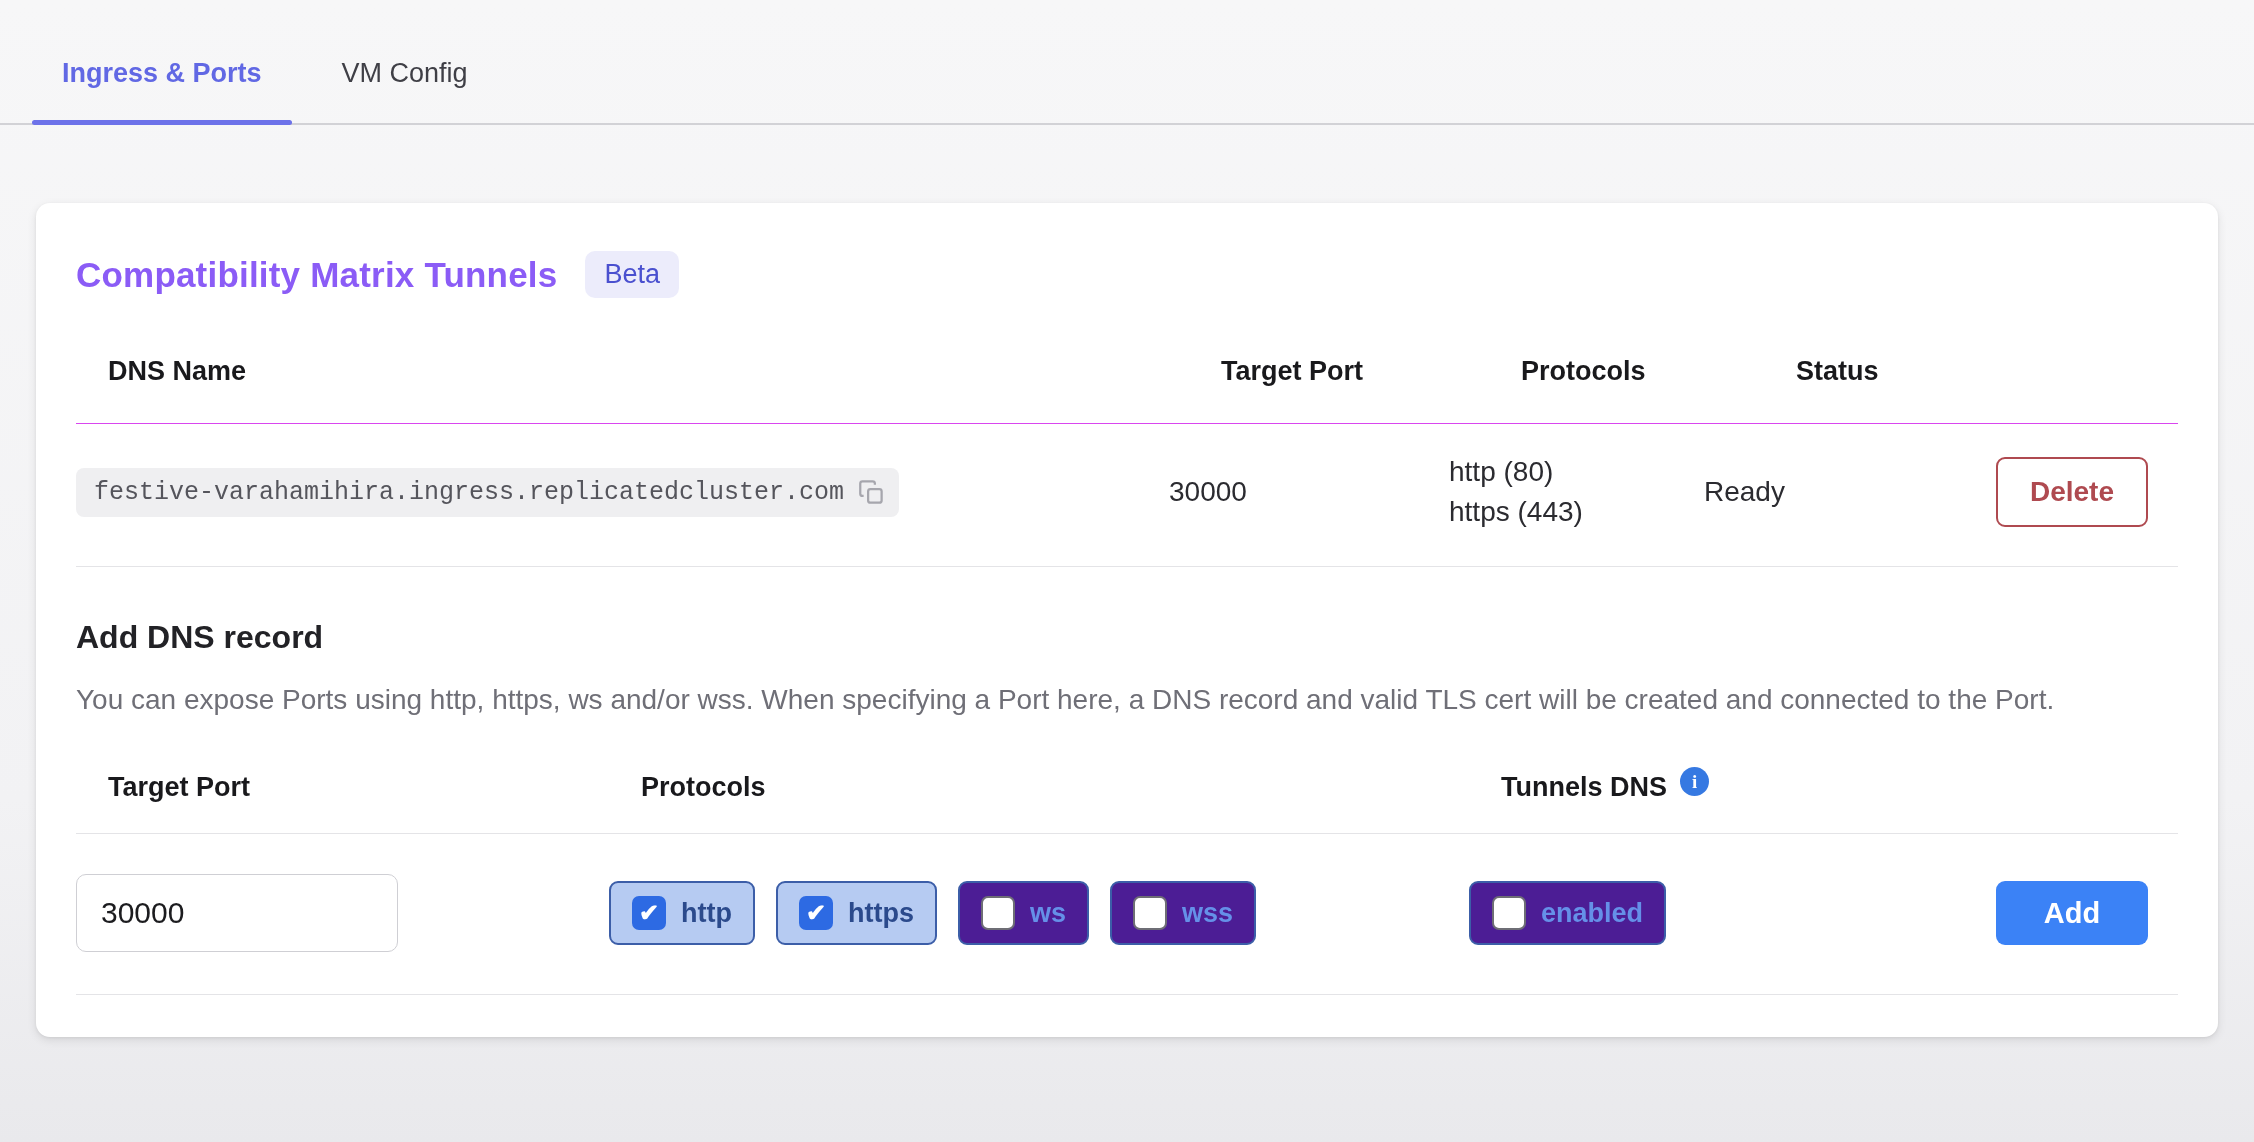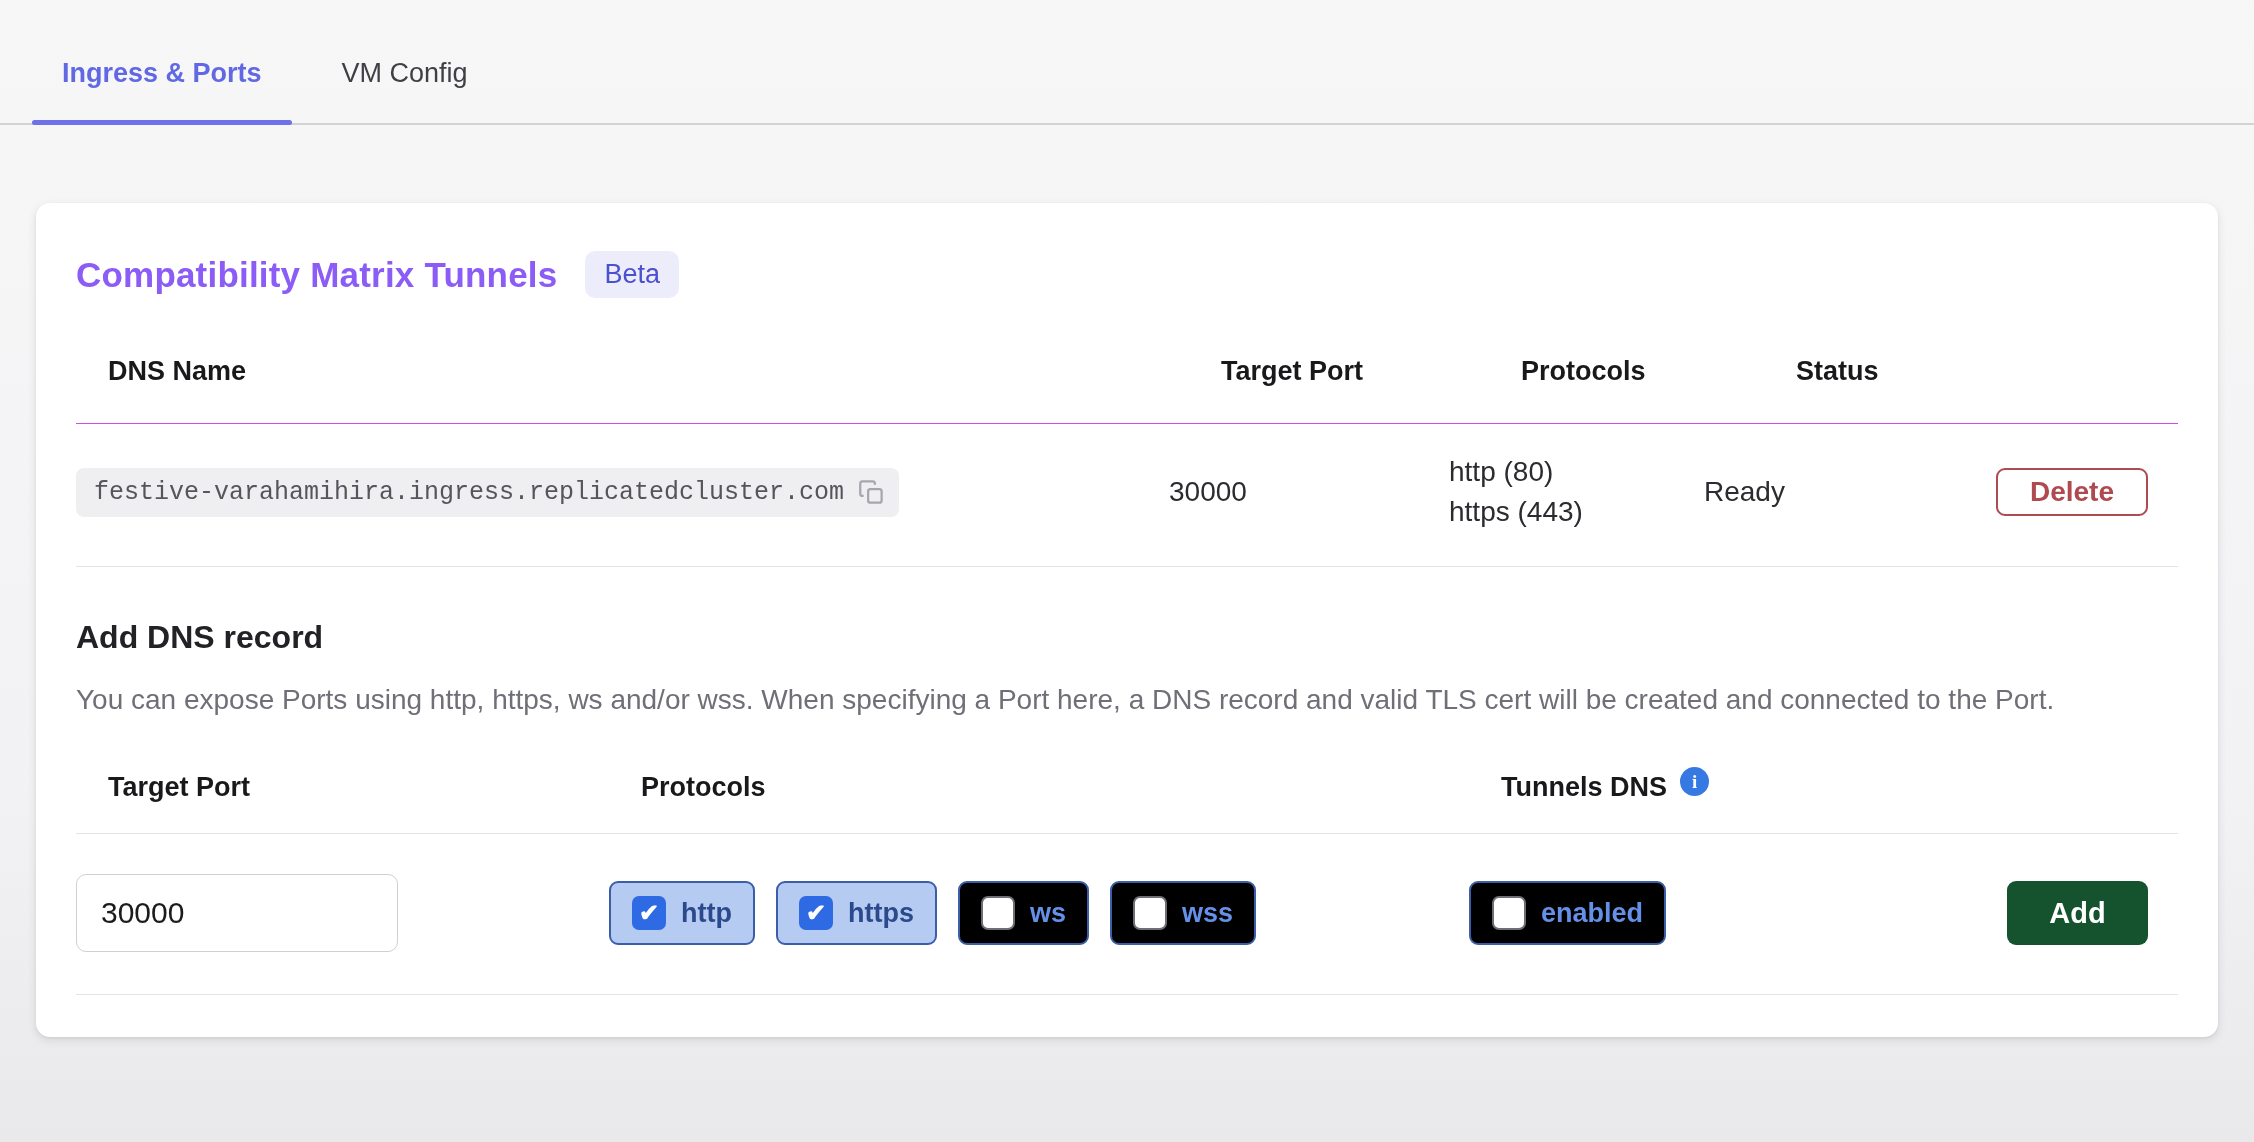--- a/index.html
+++ b/index.html
@@ -62,21 +62,21 @@
     justify-content:flex-end;
   }
   .dns-text {
     font-family:"Liberation Mono","DejaVu Sans Mono",monospace;
     font-size:25px; color:#55555c; white-space:nowrap;
   }
   .copy-icon { width:27px; height:27px; flex:0 0 auto; cursor:pointer; }
   .copy-icon svg { width:100%; height:100%; stroke:#a6a6ad; fill:none; stroke-width:2; }
   .action-cell { display:flex; justify-content:flex-end; padding-right:30px; }
   .delete-btn {
-    width:152px; height:48px;
+    width:152px; height:70px;
     background:#ffffff; border:2.5px solid #af4a50; border-radius:9px;
     color:#af4a50; font-size:28px; font-weight:700;
     font-family:"Liberation Sans",sans-serif; cursor:pointer;
   }
   
   .section-heading { margin-top:52px; font-size:32px; font-weight:700; color:#222226; }
   .section-desc {
     margin-top:24px; max-width:2075px;
     font-size:28px; line-height:40px; color:#6f6f77;
   }
@@ -104,31 +104,31 @@
     outline:none;
   }
   .pills { display:flex; gap:21px; }
   .pill {
     display:inline-flex; align-items:center; gap:15px;
     height:64px; padding:0 21px;
     border:2.5px solid #3c5ea8; border-radius:9px;
     font-size:27px; font-weight:700; cursor:pointer; user-select:none;
   }
   .pill.checked { background:#b6cbf2; color:#2b4a8c; }
-  .pill.unchecked { background:#000000; color:#6590e8; }
+  .pill.unchecked { background:#4c1d95; color:#6590e8; }
   .box {
     width:34px; height:34px; border-radius:7px; flex:0 0 auto;
     display:flex; align-items:center; justify-content:center;
   }
   .pill.checked .box { background:#2d6ae3; }
   .pill.unchecked .box { background:#ffffff; border:2.5px solid #6e6e75; }
   .box .tick { color:#fff; font-size:24px; font-weight:700; line-height:1; }
   .add-btn {
-    width:141px; height:64px;
-    background:#14532d; border:none; border-radius:9px;
+    width:152px; height:64px;
+    background:#3b82f6; border:none; border-radius:9px;
     color:#ffffff; font-size:29px; font-weight:700;
     font-family:"Liberation Sans",sans-serif; cursor:pointer;
   }
 </style>
 </head>
 <body>
 
 <div class="tabs">
   <div class="tab active">Ingress &amp; Ports</div>
   <div class="tab">VM Config</div>

